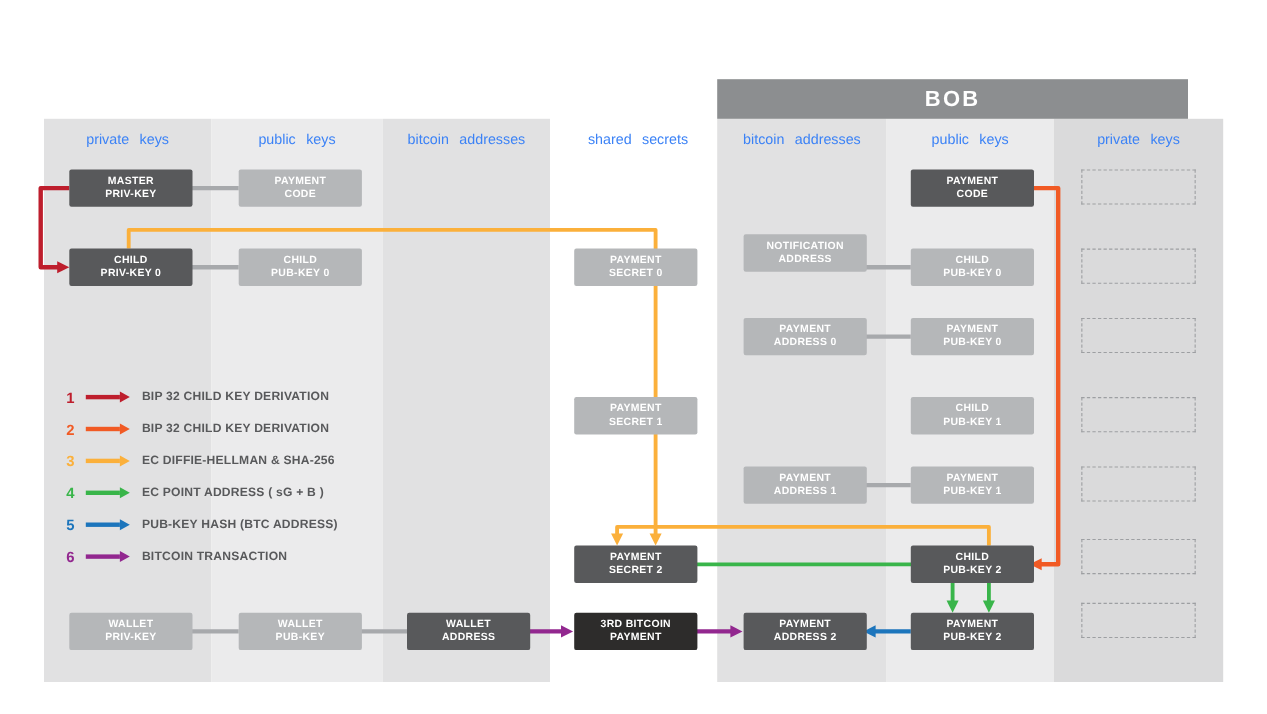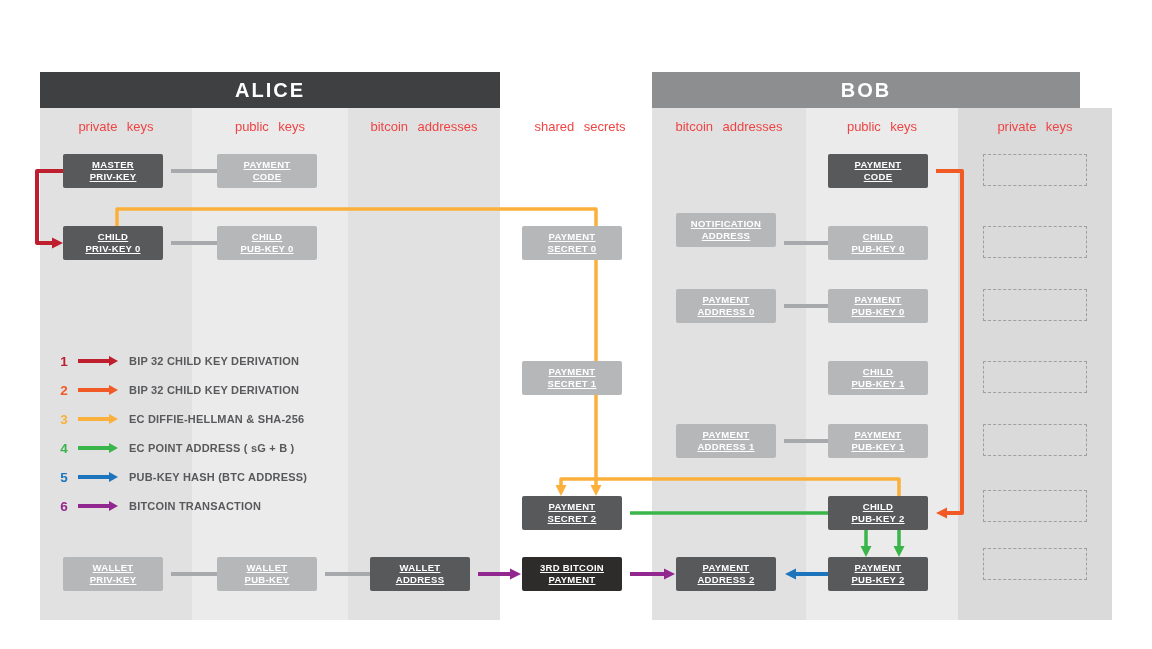--- a/index.html
+++ b/index.html
@@ -13,29 +13,29 @@
          justify-content:center; color:#fff; font-size:20px; font-weight:bold;
          letter-spacing:2px; z-index:2; }
   .hdr.alice { left:40px; width:460px; background:var(--alice_header_bg,#3f4041); }
   .hdr.bob   { left:652px; width:428px; background:var(--bob_header_bg,#8c8e90); }
 
   .strip { position:absolute; top:108px; height:512px; z-index:0; }
   .s-gray    { background:var(--col_gray,#e1e1e2); }
   .s-lighter { background:var(--col_lighter,#ebebec); }
   .s-darker  { background:var(--col_darker,#dadadb); }
 
-  .col-label { position:absolute; top:119px; font-size:13px; color:#ef4444;
+  .col-label { position:absolute; top:119px; font-size:13px; color:#3b82f6;
                text-align:center; word-spacing:0.45em; z-index:1; }
 
   svg.wires { position:absolute; left:0; top:0; z-index:2; pointer-events:none; }
 
-  .box { position:absolute; width:100px; height:34px; z-index:3; display:flex;
+  .box { position:absolute; width:112px; height:34px; z-index:3; display:flex;
          align-items:center; justify-content:center; text-align:center; color:#fff;
          font-size:9.5px; font-weight:bold; line-height:12px; letter-spacing:0.3px;
-         white-space:pre-line; border-radius:2px;text-decoration:underline; }
+         white-space:pre-line; border-radius:2px; }
   .box.dark  { background:var(--box_dark,#58595b); }
   .box.light { background:var(--box_light,#b5b7b9); }
   .box.black { background:var(--box_black,#2d2c2b); }
 
   .slot { position:absolute; left:983px; width:104px; height:32px;
           border:1px dashed var(--dashed_border,#9d9fa2); z-index:1; }
 
   .legend { position:absolute; left:56px; top:352px; z-index:3; display:flex;
             flex-direction:column; gap:11px; }
   .lg-row { display:flex; align-items:center; height:18px; }
@@ -52,21 +52,20 @@
   .c4 { color:var(--arrow_4,#39b54a); } .bg4 { background:var(--arrow_4,#39b54a); } .bd4 { border-left-color:var(--arrow_4,#39b54a); }
   .c5 { color:var(--arrow_5,#1c75bc); } .bg5 { background:var(--arrow_5,#1c75bc); } .bd5 { border-left-color:var(--arrow_5,#1c75bc); }
   .c6 { color:var(--arrow_6,#92278f); } .bg6 { background:var(--arrow_6,#92278f); } .bd6 { border-left-color:var(--arrow_6,#92278f); }
 </style>
 </head>
 <body>
 
 <div class="canvas">
 
 
-  <div class="hdr alice">ALICE</div>
   <div class="hdr bob">BOB</div>
 
   <div class="strip s-gray" style="left:40px;width:152px"></div>
   <div class="strip s-lighter" style="left:192px;width:156px"></div>
   <div class="strip s-gray" style="left:348px;width:152px"></div>
   <div class="strip s-gray" style="left:652px;width:154px"></div>
   <div class="strip s-lighter" style="left:806px;width:152px"></div>
   <div class="strip s-darker" style="left:958px;width:154px"></div>
 
   <div class="col-label" style="left:40px;width:152px">private keys</div>

